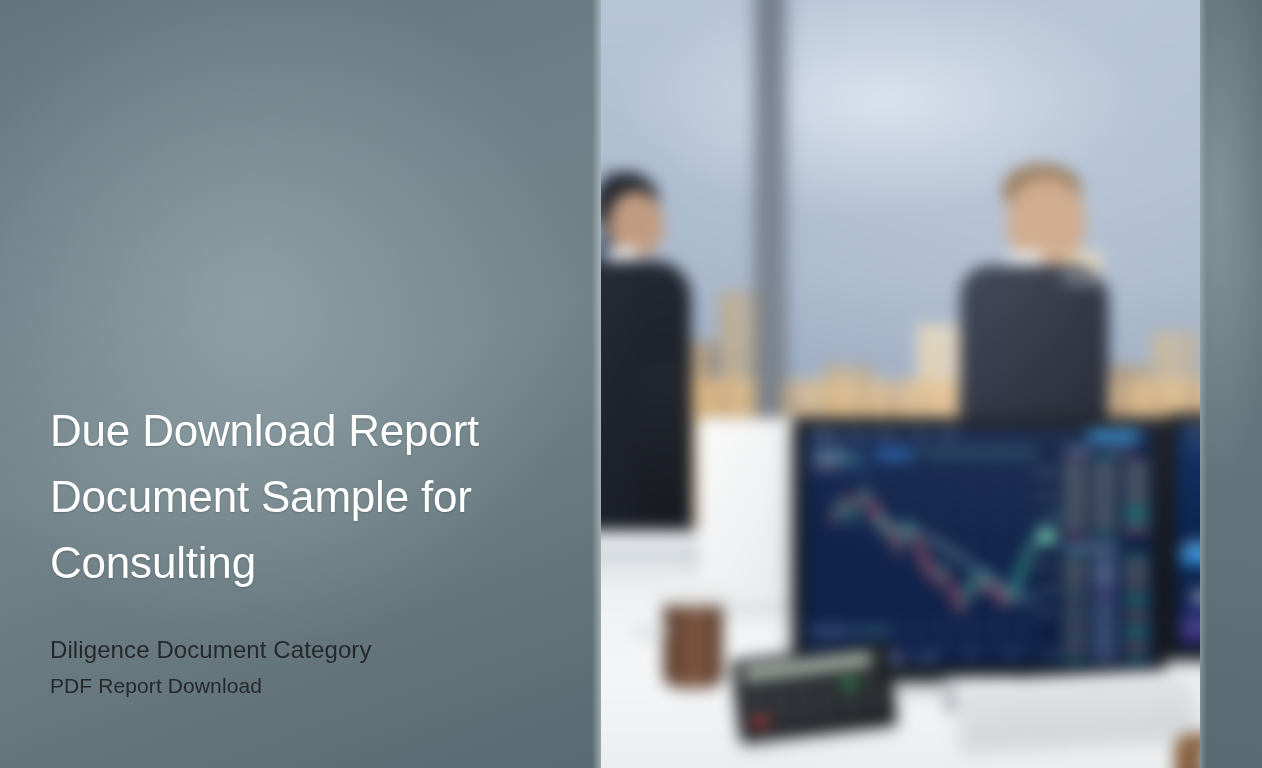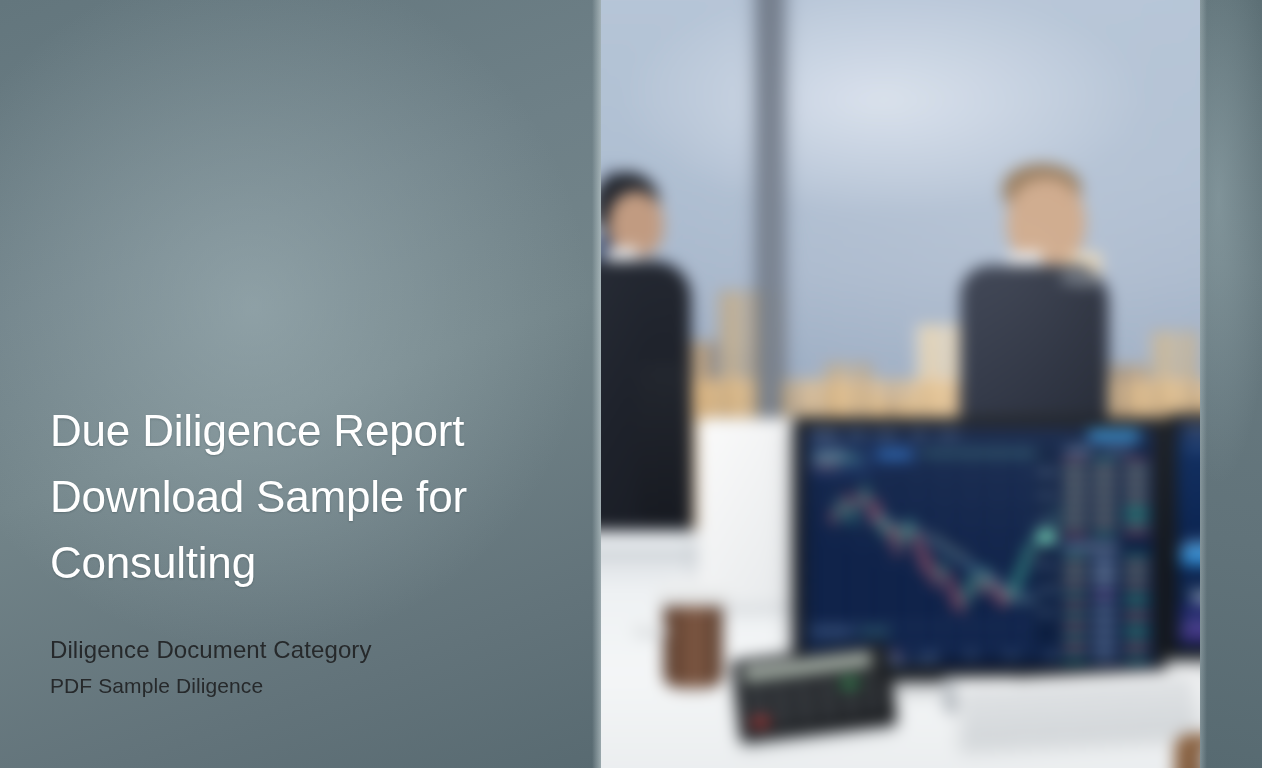--- a/index.html
+++ b/index.html
@@ -803,18 +803,18 @@
 
       <div style="position:absolute;inset:0;background:
               radial-gradient(ellipse 70% 55% at 62% 36%, rgba(255,255,255,.12), rgba(255,255,255,0) 70%);"></div>
     </div>
   </div>
 
   <div class="wall wall-left"></div>
   <div class="wall wall-right"></div>
 
   <div class="text-block">
-    <h1 class="cover-title">Due Diligence Report Download Sample for Consulting</h1>
+    <h1 class="cover-title">Due Download Report Document Sample for Consulting</h1>
     <p class="cover-category">Diligence Document Category</p>
-    <p class="cover-subtitle">PDF Sample Diligence</p>
+    <p class="cover-subtitle">PDF Report Download</p>
   </div>
 
 </div>
 
 </body></html>

